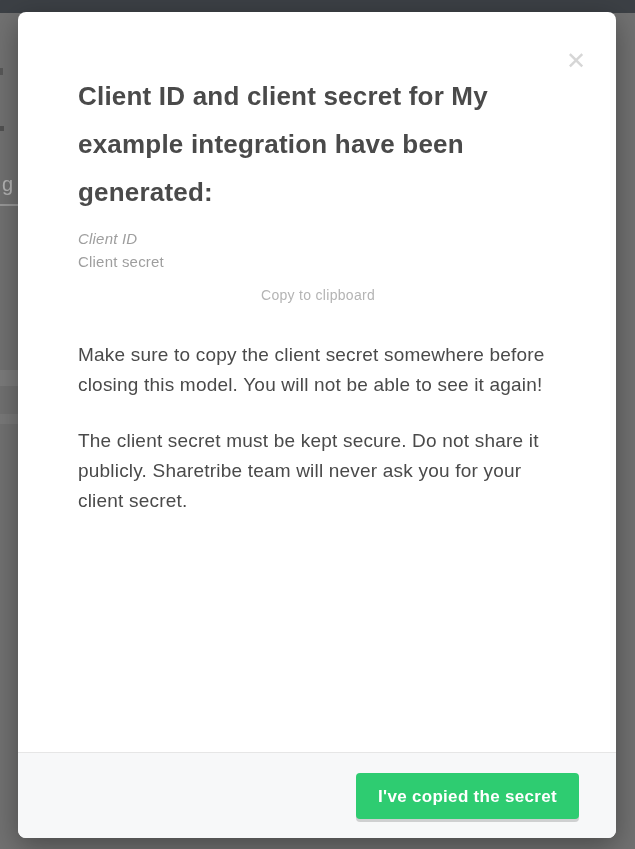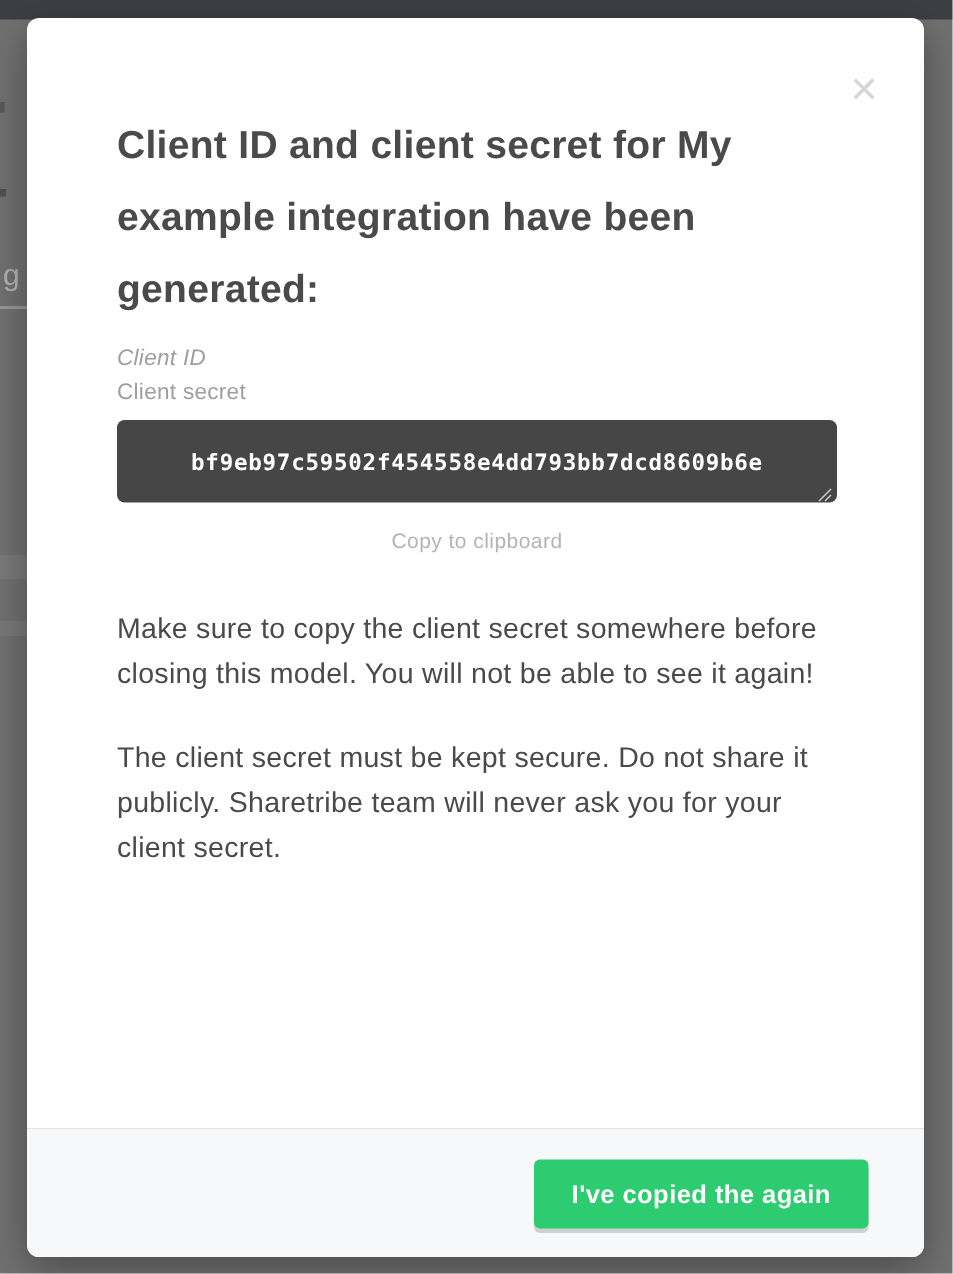--- a/index.html
+++ b/index.html
@@ -177,34 +177,25 @@
   <button class="close-btn">✕</button>
 
   <div class="modal-body">
 
     <h2 class="modal-title">Client ID and client secret for My example integration have been generated:</h2>
 
     <div class="field-label first">Client ID</div>
 
     <div class="field-label">Client secret</div>
 
-    <div class="secret-wrap">
-      <textarea class="secret-textarea" readonly="" spellcheck="false" style="">bf9eb97c59502f454558e4dd793bb7dcd8609b6e</textarea>
-      <span class="resize-handle">
-        <svg width="10" height="10" viewBox="0 0 10 10">
-          <line x1="1" y1="9" x2="9" y2="1" stroke="#d0d0d0" stroke-width="1"></line>
-          <line x1="5" y1="9" x2="9" y2="5" stroke="#d0d0d0" stroke-width="1"></line>
-        </svg>
-      </span>
-    </div>
 
     <button class="copy-link">Copy to clipboard</button>
 
     <p class="warning-p first">Make sure to copy the client secret somewhere before closing this model. You will not be able to see it again!</p>
     <p class="warning-p second">The client secret must be kept secure. Do not share it publicly. Sharetribe team will never ask you for your client secret.</p>
 
   </div>
 
   <div class="modal-footer">
-    <button class="confirm-btn">I've copied the again</button>
+    <button class="confirm-btn">I've copied the secret</button>
   </div>
 
 </div>
 
 </body></html>

